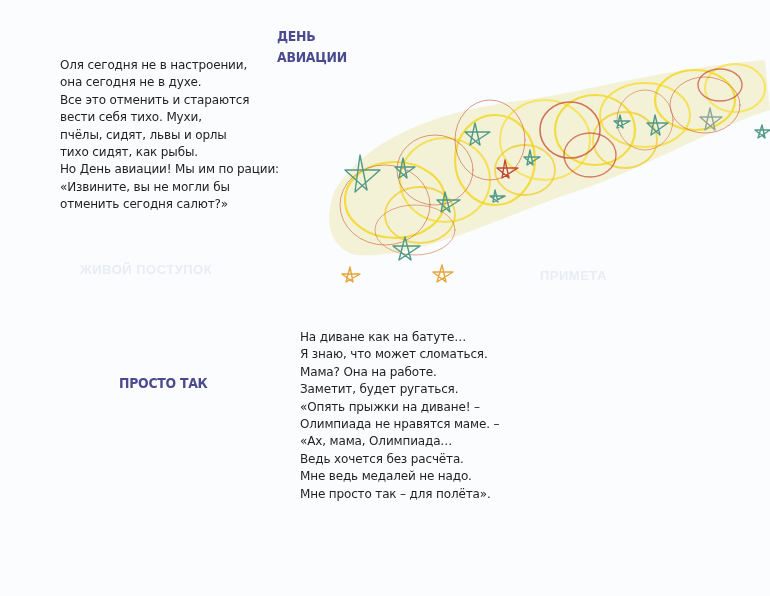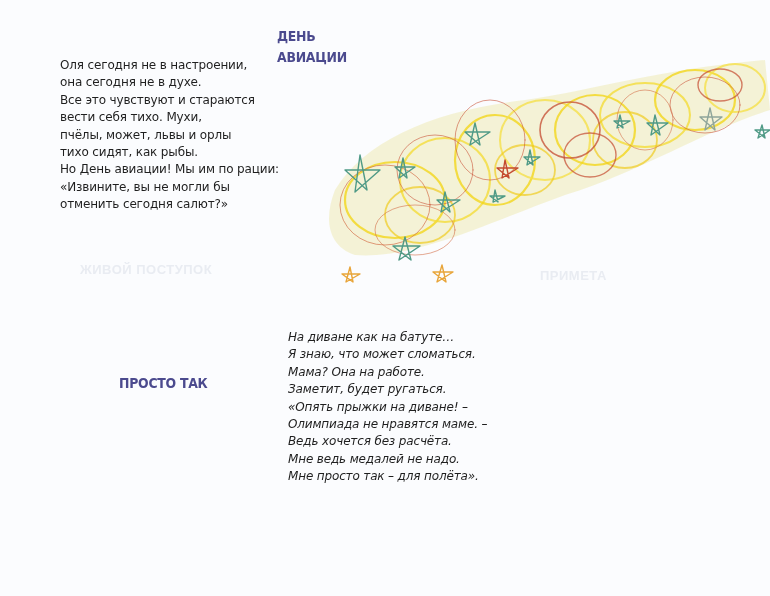--- a/index.html
+++ b/index.html
@@ -47,23 +47,23 @@
   <div class="ghost" style="left:540px; top:268px;">ПРИМЕТА</div>
 
   <div class="title" style="left:277px; top:26px;">
     <div>ДЕНЬ</div>
     <div>АВИАЦИИ</div>
   </div>
 
   <div class="poem" style="left:60px; top:57px;">
     <span class="line">Оля сегодня не в настроении,</span>
     <span class="line">она сегодня не в духе.</span>
-    <span class="line">Все это чувствуют и стараются</span>
+    <span class="line">Все это отменить и стараются</span>
     <span class="line">вести себя тихо. Мухи,</span>
-    <span class="line">пчёлы, может, львы и орлы</span>
+    <span class="line">пчёлы, сидят, львы и орлы</span>
     <span class="line">тихо сидят, как рыбы.</span>
     <span class="line">Но День авиации! Мы им по рации:</span>
     <span class="line">«Извините, вы не могли бы</span>
     <span class="line">отменить сегодня салют?»</span>
   </div>
 
   <svg class="drawing" viewBox="0 0 445 275" xmlns="http://www.w3.org/2000/svg">
     <g>
       <path d="M10 170 C 40 120, 110 90, 200 80 C 270 70, 330 50, 440 40 L 445 90 C 380 110, 320 150, 240 175 C 170 200, 90 240, 30 235 C 0 225, 0 195, 10 170 Z" fill="#f2efc8" opacity="0.75"></path>
     </g>
@@ -106,25 +106,26 @@
       <path d="M437 105 L440 118 L430 110 L445 110 L433 118 Z" stroke="#4f9a86"></path>
       <path d="M117 245 L121 262 L108 252 L128 252 L112 262 Z" stroke="#e8a53a"></path>
       <path d="M25 247 L28 262 L17 254 L35 254 L21 262 Z" stroke="#e8a53a"></path>
     </g>
   </svg>
 
   <div class="title" style="left:119px; top:373px;">
     <div>ПРОСТО ТАК</div>
   </div>
 
-  <div class="poem" style="left:288px; top:329px;font-style:italic;">
+  <div class="poem" style="left:300px; top:329px;">
     <span class="line">На диване как на батуте…</span>
     <span class="line">Я знаю, что может сломаться.</span>
     <span class="line">Мама? Она на работе.</span>
     <span class="line">Заметит, будет ругаться.</span>
     <span class="line">«Опять прыжки на диване! –</span>
     <span class="line">Олимпиада не нравятся маме. –</span>
+    <span class="line">«Ах, мама, Олимпиада…</span>
     <span class="line">Ведь хочется без расчёта.</span>
     <span class="line">Мне ведь медалей не надо.</span>
     <span class="line">Мне просто так – для полёта».</span>
   </div>
 
 </div>
 
 </body></html>

